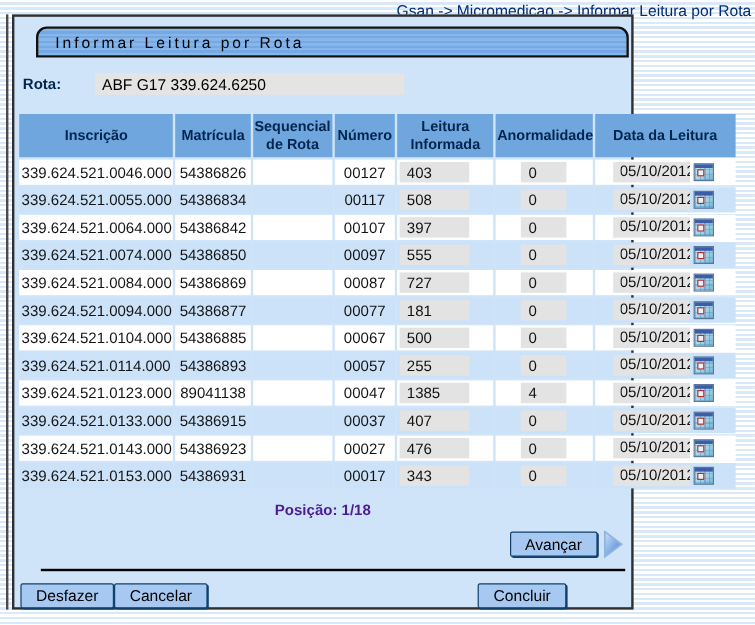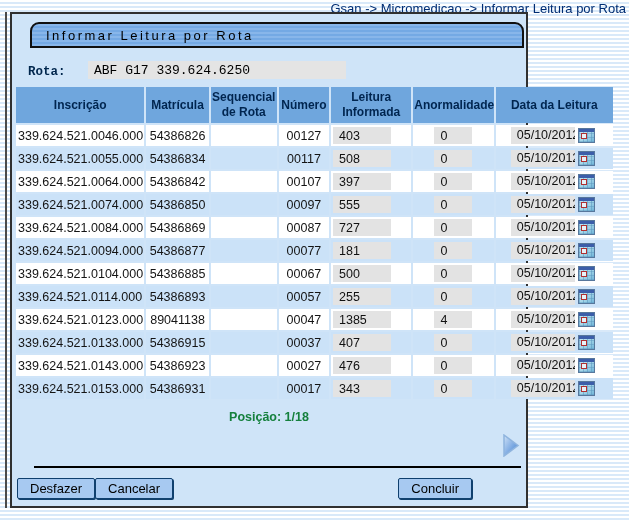--- a/index.html
+++ b/index.html
@@ -23,28 +23,28 @@
   }
   .titlebar {
     margin:8px 2px 0 18px; height:26px;
     background:repeating-linear-gradient(180deg,#88b6ea 0 2px,#74a9e4 2px 4px);
     border:2px solid #101010; border-radius:9px 9px 0 0;
     display:flex; align-items:center;
   }
   .titlebar span {
     padding-left:14px; font-size:13px; letter-spacing:2.5px; color:#000; font-weight:500;
   }
-  .rota-row { display:flex; align-items:flex-end; margin:13px 0 0 16px;font-family:Liberation Mono, monospace; }
+  .rota-row { display:flex; align-items:center; margin:13px 0 0 7px; }
   .rota-row label { font-size:12.5px; font-weight:bold; color:#00264d; width:60px; }
   .rota-field {
     width:258px; height:18px; background:#e4e4e4; border:none;
     font-family:inherit; font-size:13px; color:#000; padding-left:6px;
   }
   table.readings {
-    margin:6px 2px 0 2px; width:601px;
+    margin:14px 2px 0 2px; width:601px;
     border-collapse:separate; border-spacing:2px;
     table-layout:fixed;
   }
   table.readings th {
     background:#6fa6dd; color:#00254f; font-size:12px; font-weight:bold;
     height:36px; line-height:1.25; padding:0 1px; text-align:center; vertical-align:middle;
   }
   table.readings td {
     background:#ffffff; height:21px; font-size:12.5px; color:#141414;
     padding:0 2px; vertical-align:middle; white-space:nowrap;
@@ -66,21 +66,21 @@
       repeating-linear-gradient(90deg, rgba(90,150,190,.55) 0 1px, transparent 1px 4px),
       repeating-linear-gradient(0deg, rgba(90,150,190,.45) 0 1px, transparent 1px 4px),
       linear-gradient(135deg,#cfeaf4 0%,#9fd2e6 60%,#6fb4d8 100%);
     border:1px solid #57779c;
   }
   .cal::before { content:""; position:absolute; top:0; left:0; right:0; height:3px; background:#3c5ea9; }
   .cal::after {
     content:""; position:absolute; top:4px; left:2px; width:4px; height:4px;
     background:#e8f2f8; border:1px solid #b03030;
   }
-  .position-text { text-align:center; font-weight:bold; font-size:12.5px; margin-top:9px; color:#15803d; }
+  .position-text { text-align:center; font-weight:bold; font-size:12.5px; margin-top:9px; color:#4c1d95; }
   .advance-row { display:flex; justify-content:flex-end; align-items:center; margin:10px 6px 0 0; gap:5px; }
   .btn {
     background:#a7c9f1; border:1px solid #10406e; box-shadow:1px 1px 0 #10406e;
     border-radius:2px; font-family:inherit; font-size:13px; color:#000;
     padding:2px 12px; cursor:pointer;
   }
   .arrow-icon { display:block; }
   .divider { height:2px; background:#000; margin:9px 5px 0 22px; }
   .actions { display:flex; gap:0; padding:10px 4px 0 5px; align-items:center; }
   .btn-concluir { margin-left:auto; margin-right:50px; }
@@ -231,20 +231,21 @@
           <td><input class="field w58" value="343" style=""></td>
           <td class="c"><input class="field w38" value="0" style=""></td>
           <td class="c"><input class="field w64" value="05/10/2012" style=""><button class="cal-btn"><span class="cal"></span></button></td>
         </tr>
       </tbody>
   </table>
 
   <div class="position-text">Posição: 1/18</div>
 
   <div class="advance-row">
+    <button class="btn">Avançar</button>
     <svg class="arrow-icon" width="17" height="23" viewBox="0 0 17 23">
       <defs>
         <linearGradient id="ag" x1="0" y1="0" x2="1" y2="1">
           <stop offset="0" stop-color="#cfe2f7"></stop>
             <stop offset="1" stop-color="#3f7fd2"></stop>
         </linearGradient>
       </defs>
       <polygon points="1,1 15,11.5 1,22" fill="url(#ag)" stroke="#8fb4de" stroke-width="1.5"></polygon>
     </svg>
   </div>

